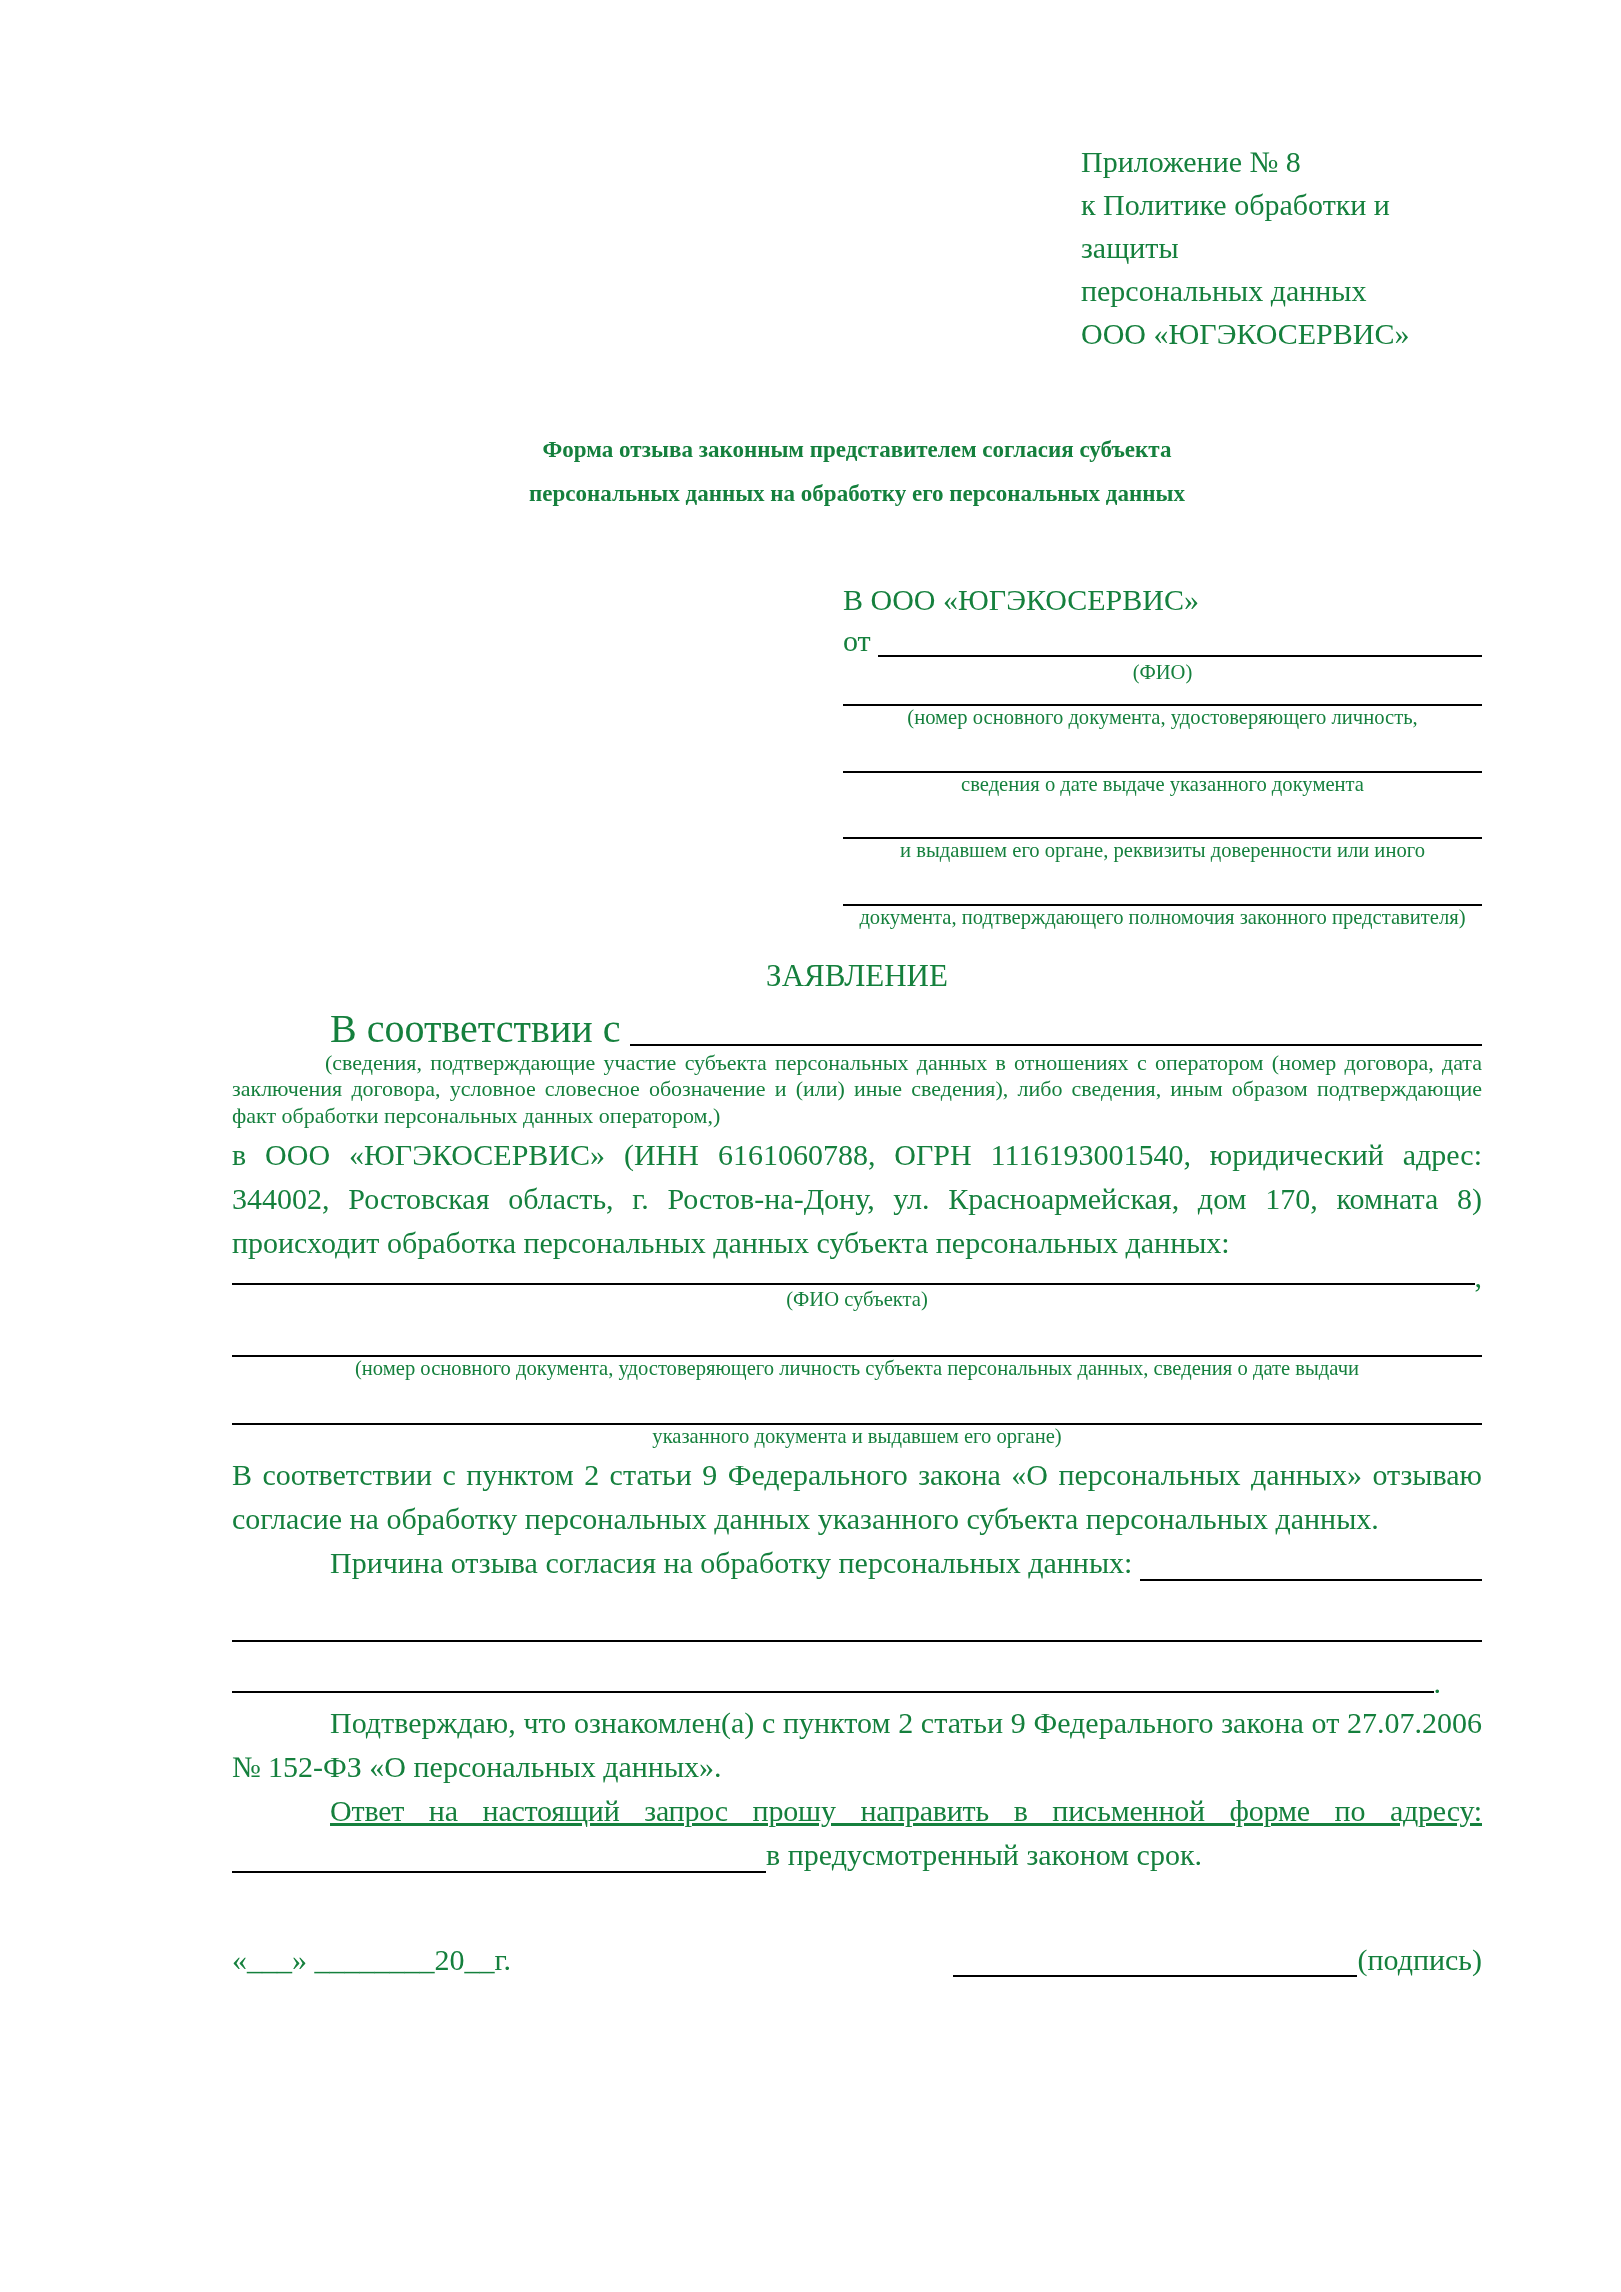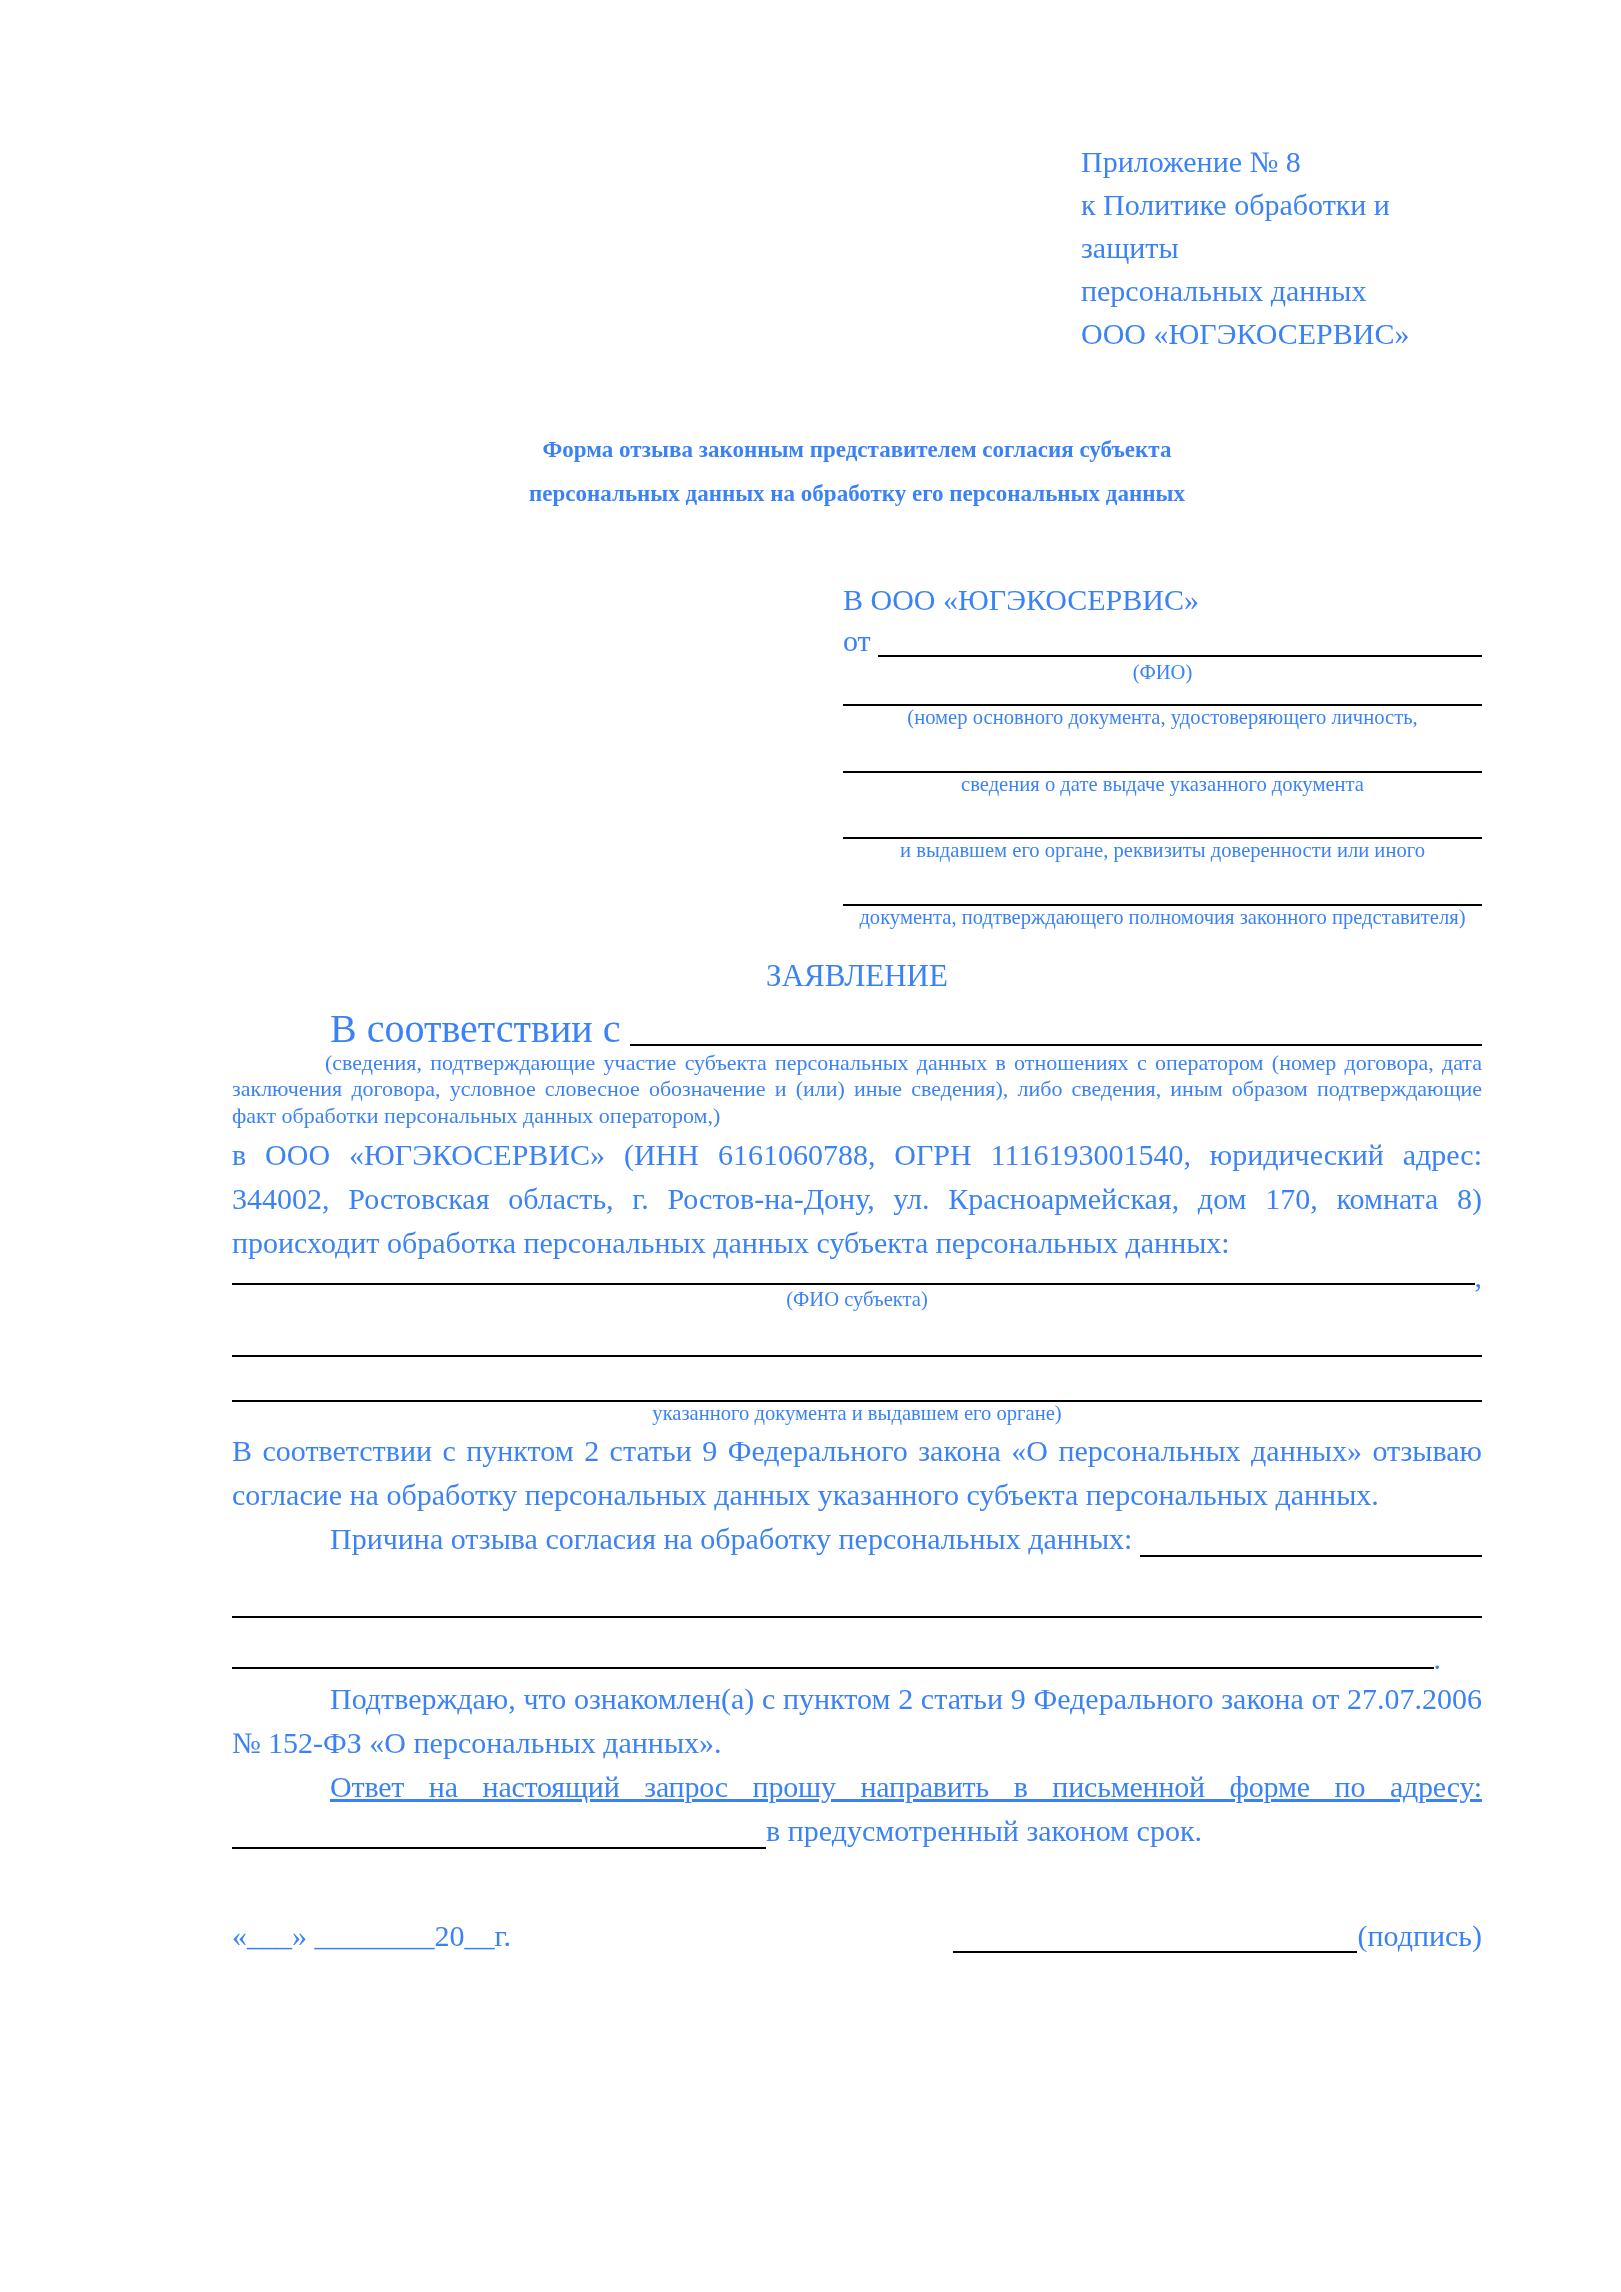--- a/index.html
+++ b/index.html
@@ -2,21 +2,21 @@
 <html lang="ru"><head>
 <meta charset="utf-8">
 <title>Форма отзыва согласия</title>
 <style>
   html, body { margin:0; padding:0; background:#ffffff; }
   .page {
     position: relative;
     width: 1621px;
     height: 2191px;
     background: #ffffff;
-    color: #3b82f6;
+    color: #15803d;
     font-family: "Liberation Serif", "DejaVu Serif", serif;
     overflow: hidden;
   }
   .content {
     position: absolute;
     left: 232px;
     top: 0;
     width: 1250px;
   }
 
@@ -189,20 +189,21 @@
 
     <div class="para mt4">в ООО «ЮГЭКОСЕРВИС» (ИНН 6161060788, ОГРН 1116193001540, юридический адрес: 344002, Ростовская область, г. Ростов-на-Дону, ул. Красноармейская, дом 170, комната 8) происходит обработка персональных данных субъекта персональных данных:</div>
 
     <div class="subject-row">
       <span class="uline grow"></span>
       <span>,</span>
     </div>
     <div class="small-caption">(ФИО субъекта)</div>
 
     <div class="gap-ul"></div>
+    <div class="small-caption">(номер основного документа, удостоверяющего личность субъекта персональных данных, сведения о дате выдачи</div>
 
     <div class="gap-ul"></div>
     <div class="small-caption">указанного документа и выдавшем его органе)</div>
 
     <div class="para mt4">В соответствии с пунктом 2 статьи 9 Федерального закона «О персональных данных» отзываю согласие на обработку персональных данных указанного субъекта персональных данных.</div>
 
     <div class="reason-row">
       <span class="lbl">Причина отзыва согласия на обработку персональных данных:</span>&nbsp;
       <span class="uline grow"></span>
     </div>

